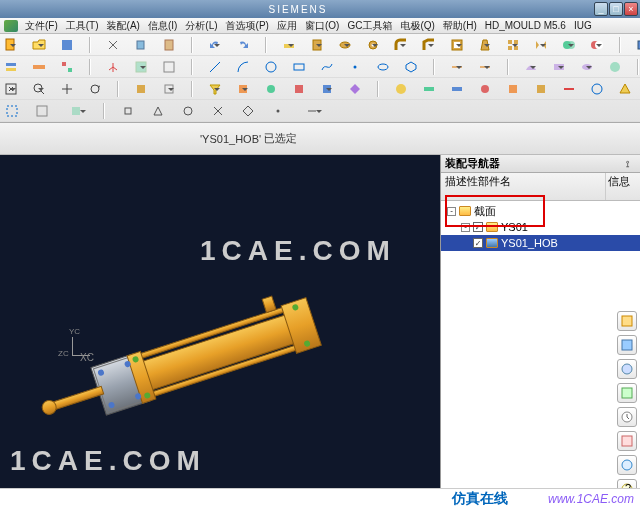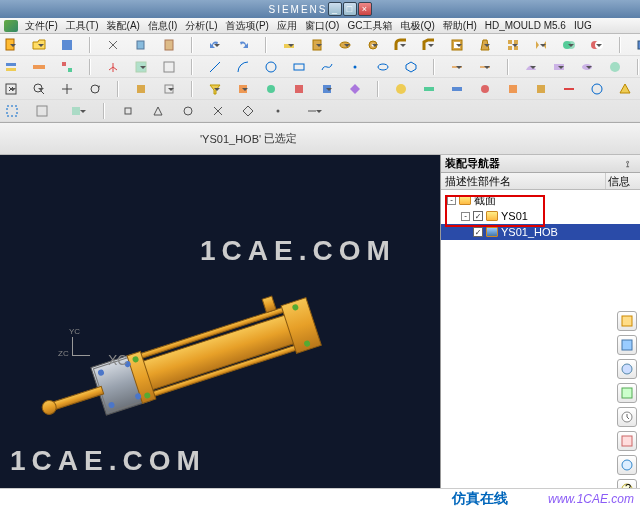--- a/index.html
+++ b/index.html
@@ -1,17 +1,17 @@
 <!DOCTYPE html>
 <html><head>
 <meta charset="utf-8">
 <style>
 *{margin:0;padding:0;box-sizing:border-box;font-family:"Microsoft YaHei",SimSun,Arial,sans-serif;font-size:11px}
 body{width:640px;height:508px;background:#f0f0f0;overflow:hidden;position:relative}
-.titlebar{height:18px;background:linear-gradient(#8aa8c8,#5b7fa8);display:flex;align-items:center;justify-content:center;padding:0 2px;color:#fff}
+.titlebar{height:18px;background:linear-gradient(#8aa8c8,#5b7fa8);display:flex;align-items:center;justify-content:space-between;padding:0 2px;color:#fff}
 .titlebar .brand{letter-spacing:2px;font-size:10px}
 .winbtns{display:flex;gap:1px}
 .winbtns div{width:14px;height:14px;border:1px solid #345;border-radius:2px;display:flex;align-items:center;justify-content:center;font-size:9px;cursor:pointer}
 .winbtns .min{background:linear-gradient(#cde,#9bc)}
 .winbtns .max{background:linear-gradient(#cde,#9bc)}
 .winbtns .close{background:linear-gradient(#e88,#c44)}
 .menubar{height:16px;background:linear-gradient(#f8f8f8,#e4e4e4);display:flex;align-items:center;padding:0 4px;gap:2px;border-bottom:1px solid #bbb}
 .menubar span{padding:1px 3px;font-size:10px;color:#222;cursor:pointer}
 .menubar span:first-child{width:14px;height:12px;background:linear-gradient(135deg,#6a4,#386);border-radius:2px;padding:0;margin-right:2px}
 .toolbars{background:linear-gradient(#f6f6f6,#e2e2e2);border-bottom:1px solid #aaa}
@@ -20,30 +20,30 @@
 .tbbtn svg{width:14px;height:14px}
 .tbbtn.dd{width:26px}
 .tbbtn.dd::after{content:"";position:absolute;right:2px;bottom:3px;border:3px solid transparent;border-top-color:#555}
 .sep{width:2px;height:16px;border-left:1px solid #bbb;border-right:1px solid #fff;margin:0 2px}
 .statusrow{height:32px;background:linear-gradient(#f4f4f4,#e0e0e0);display:flex;align-items:center;padding-left:200px;font-size:10px;color:#333;border-bottom:1px solid #bbb}
 .main{display:flex;height:360px;position:relative}
 .viewport{flex:1;background:#0f172a;position:relative;overflow:hidden}
 .axis{position:absolute;left:72px;top:200px;font-size:8px;color:#888}
 .axis .x{position:absolute;width:18px;height:1px;background:#999;top:0;left:0}
 .axis .y{position:absolute;width:1px;height:18px;background:#999;top:-18px;left:0}
-.axis .xl{position:absolute;left:36px;top:-3px;font-size:14px}
+.axis .xl{position:absolute;left:8px;top:-3px;font-size:10px}
 .axis .yl{position:absolute;left:-3px;top:-28px;font-size:8px}
 .axis .zl{position:absolute;left:-14px;top:-6px;font-size:8px}
 .watermark{position:absolute;font-size:28px;color:#ccc;letter-spacing:6px;font-weight:bold}
 .wm1{left:200px;top:80px}
 .wm2{left:10px;top:290px}
 .navpanel{width:200px;background:#fff;border-left:1px solid #999;display:flex;flex-direction:column}
 .nav-title{height:18px;background:linear-gradient(#f0f0f0,#ddd);border-bottom:1px solid #aaa;display:flex;align-items:center;justify-content:space-between;padding:0 4px;font-size:10px;font-weight:bold}
 .nav-title .pin{width:10px;height:10px;cursor:pointer;font-size:9px;color:#666}
-.nav-hdr{height:17px;background:linear-gradient(#f4f4f4,#e4e4e4);display:flex;border-bottom:1px solid #bbb;font-size:10px}
+.nav-hdr{height:28px;background:linear-gradient(#f4f4f4,#e4e4e4);display:flex;border-bottom:1px solid #bbb;font-size:10px}
 .nav-hdr .c1{flex:1;padding:1px 4px;border-right:1px solid #ccc}
 .nav-hdr .c2{width:34px;padding:1px 2px}
 .nav-tree{flex:1;background:#fff;font-size:10px;padding-top:2px}
 .tree-row{display:flex;align-items:center;height:16px;padding-left:6px;cursor:pointer}
 .tree-row .exp{width:9px;height:9px;border:1px solid #888;display:flex;align-items:center;justify-content:center;font-size:8px;line-height:1;margin-right:3px;background:#fff}
 .tree-row .ico{width:12px;height:10px;margin-right:3px;background:linear-gradient(#fe8,#fb4);border:1px solid #c82;border-radius:1px}
 .tree-row.lvl1{padding-left:20px}
 .tree-row.lvl2{padding-left:32px}
 .tree-row.sel{background:#2a4ba8;color:#fff}
 .tree-row .chk{width:10px;height:10px;border:1px solid #666;margin-right:3px;background:#fff;display:inline-flex;align-items:center;justify-content:center;font-size:8px;color:#333}

